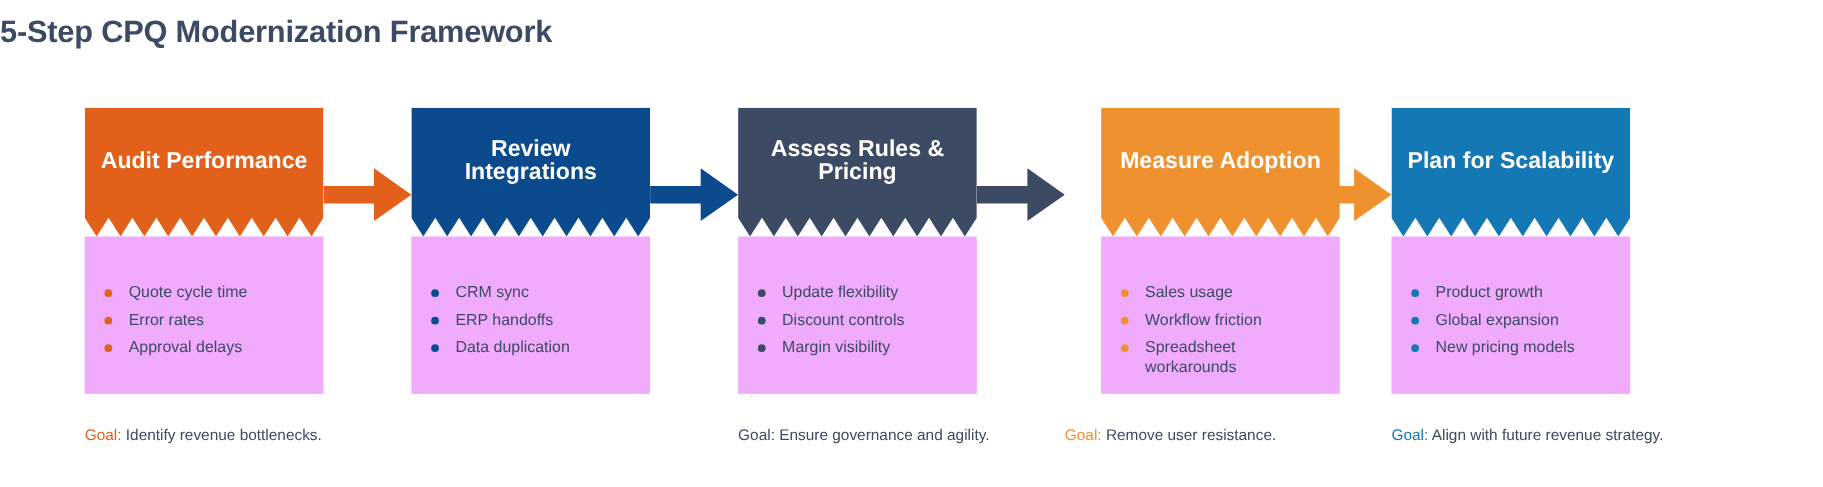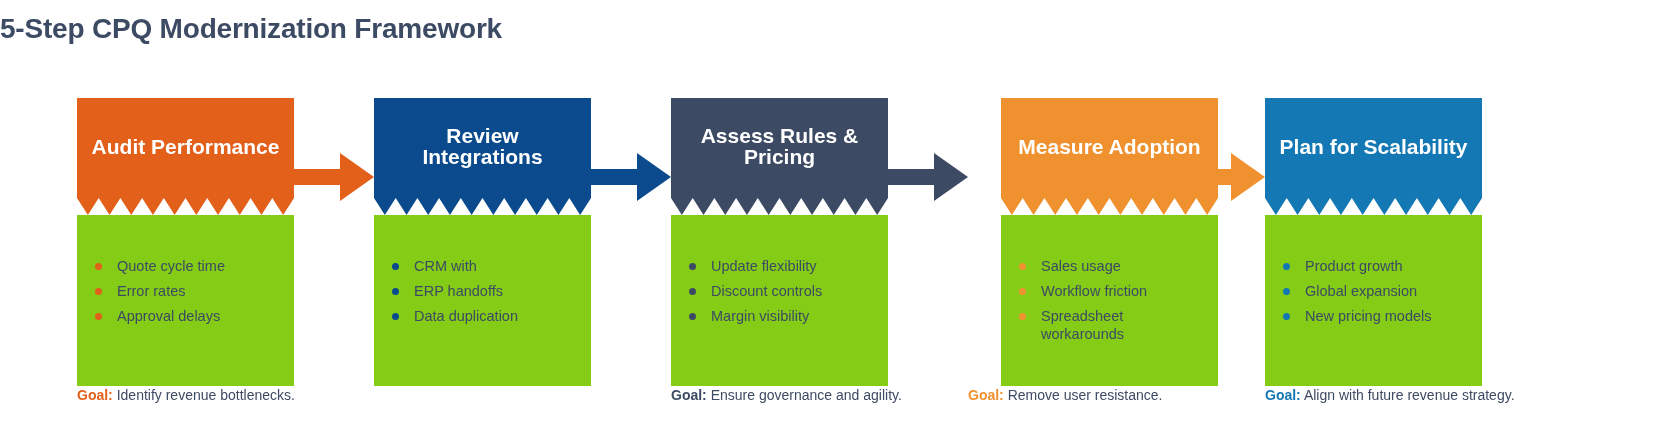--- a/index.html
+++ b/index.html
@@ -80,22 +80,22 @@
     font-weight: bold;
     line-height: 21px;
     padding: 0 10px;
     box-sizing: border-box;
     z-index: 3;
   }
 
   .card-body {
     position: relative;
     width: 217px;
-    height: 171px;
-    background: #84cc16;
+    height: 143px;
+    background: #f0abfc;
     box-sizing: border-box;
     padding: 42px 14px 10px 18px;
   }
 
   .bullets {
     list-style: none;
     margin: 0;
     padding: 0;
   }
 
@@ -122,21 +122,21 @@
     top: 288px;
     left: 0;
     width: 290px;
     font-size: 14px;
     line-height: 18px;
     color: #3d4a63;
     white-space: nowrap;
   }
 
   .goal-label {
-    font-weight: bold;
+    font-weight: normal;
   }
 
   .arrow {
     position: absolute;
     top: 53px;
     left: 217px;
     width: 80px;
     height: 52px;
     z-index: 2;
   }
@@ -170,21 +170,21 @@
       </div>
       <div class="card" style="left: 297px;">
         <div class="card-header">
           <svg class="card-header-fill" viewBox="0 0 217 117" width="217" height="117">
             <path d="M0,0 L217,0 L217,100 L206.15,117 L195.30,100 L184.45,117 L173.60,100 L162.75,117 L151.90,100 L141.05,117 L130.20,100 L119.35,117 L108.50,100 L97.65,117 L86.80,100 L75.95,117 L65.10,100 L54.25,117 L43.40,100 L32.55,117 L21.70,100 L10.85,117 L0.00,100 Z" fill="#0b4a8c"></path>
           </svg>
           <div class="card-title">Review Integrations</div>
         </div>
         <div class="card-body">
           <ul class="bullets">
-            <li><span class="dot" style="background: rgb(11, 74, 140);"></span><span>CRM with</span></li>
+            <li><span class="dot" style="background: rgb(11, 74, 140);"></span><span>CRM sync</span></li>
             <li><span class="dot" style="background: rgb(11, 74, 140);"></span><span>ERP handoffs</span></li>
             <li><span class="dot" style="background: rgb(11, 74, 140);"></span><span>Data duplication</span></li>
           </ul>
         </div>
         <svg class="arrow" viewBox="0 0 80 52" width="80" height="52">
           <path d="M0,18 L46,18 L46,2 L80,26 L46,50 L46,34 L0,34 Z" fill="#0b4a8c"></path>
         </svg>
       </div>
       <div class="card" style="left: 594px;">
         <div class="card-header">

